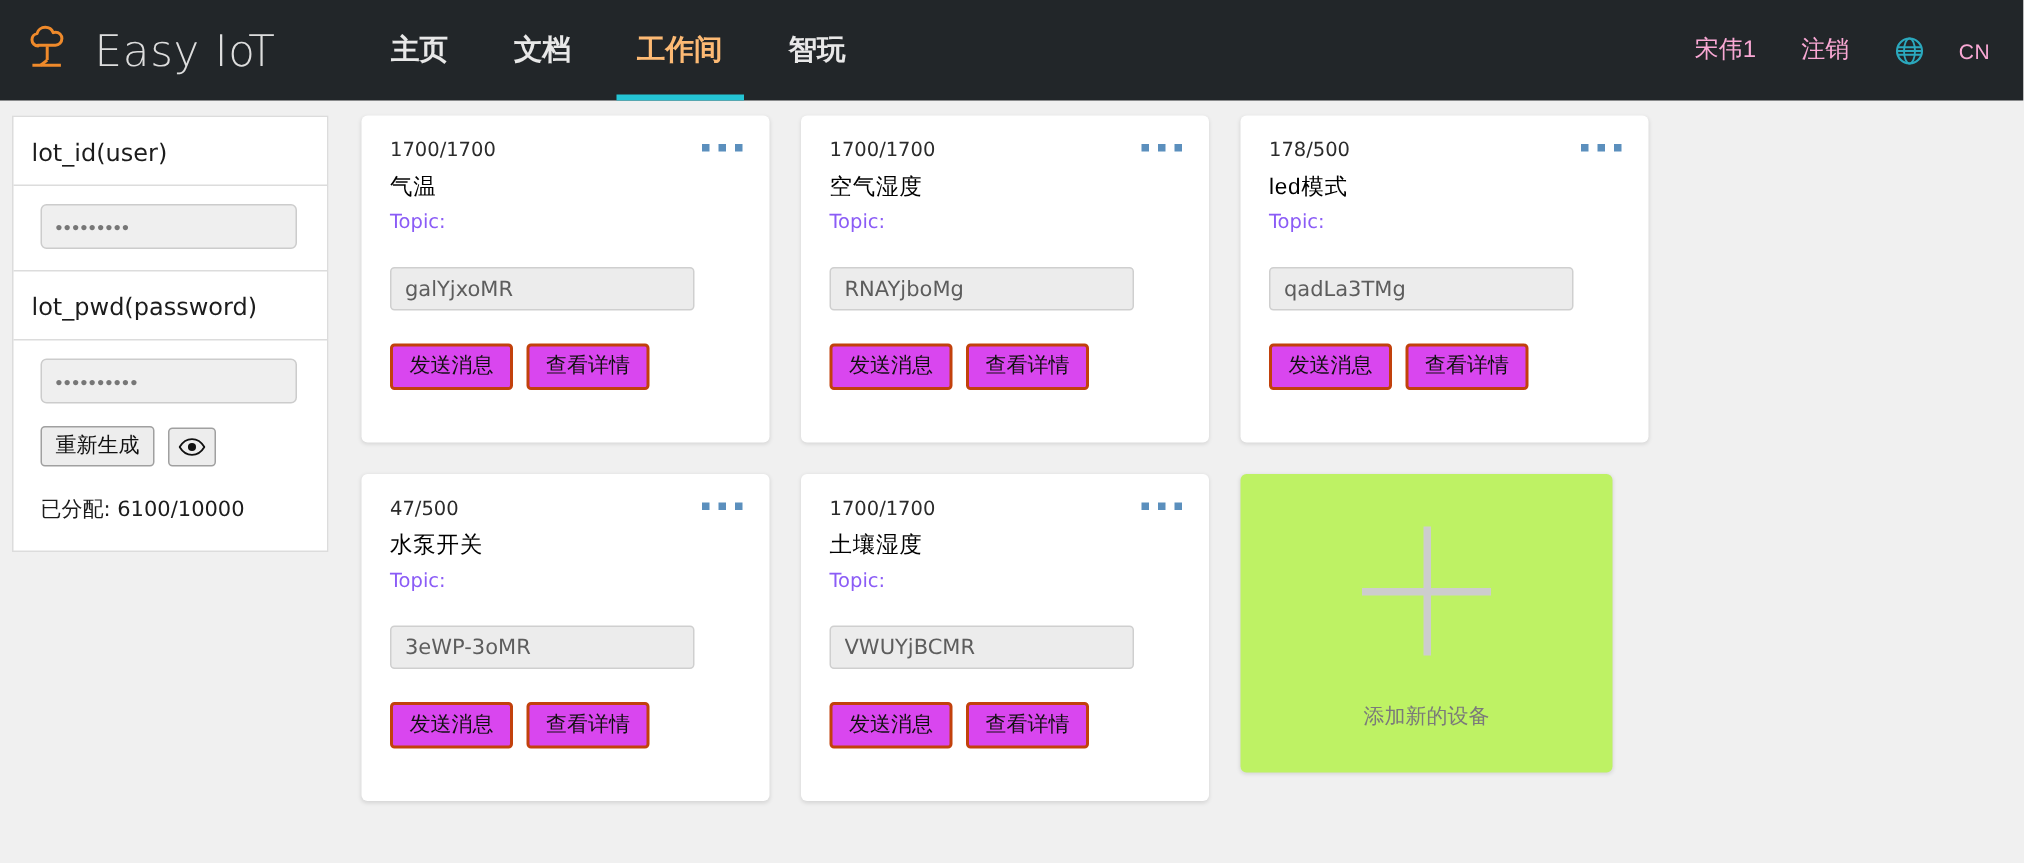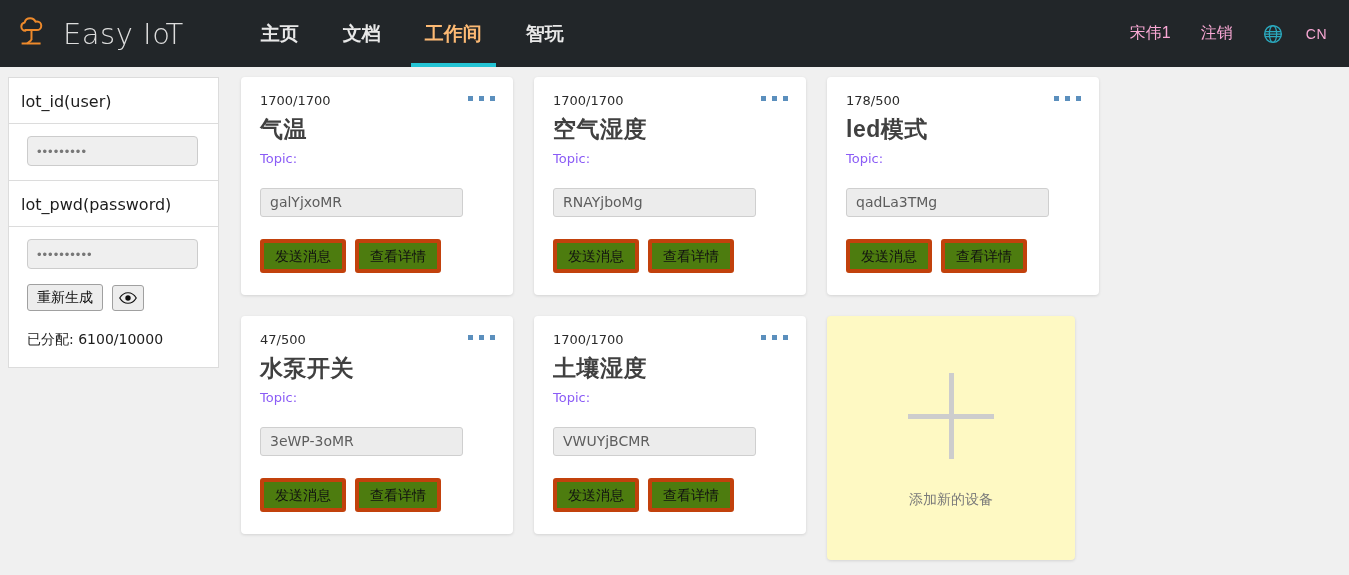--- a/index.html
+++ b/index.html
@@ -181,23 +181,23 @@
     display: flex;
     gap: 6px;
     cursor: pointer;
   }
   .dots i {
     width: 5px; height: 5px;
     background: #5b8fbd;
     display: block;
   }
   .card-title {
-    color: #404040;
-    font-size: 23px;
-    font-weight: bold;
+    color: #000000;
+    font-size: 15px;
+    font-weight: normal;
     margin-top: 8px;
     line-height: 1.2;
     letter-spacing: 0.5px;
   }
   .topic-label {
     color: #8b5cf6;
     font-size: 13px;
     margin-top: 7px;
     font-family: "DejaVu Sans", sans-serif;
   }
@@ -213,36 +213,36 @@
     font-size: 14px;
     padding: 0 9px;
     font-family: "DejaVu Sans", sans-serif;
   }
   .card-btns {
     display: flex;
     gap: 9px;
     margin-top: 22px;
   }
   .card-btn {
-    background: #4d7c0f;
-    border: 4px solid #c2410c;
+    background: #d946ef;
+    border: 2px solid #c2410c;
     border-radius: 3px;
     font-size: 14px;
     color: #111;
     padding: 5px 11px;
     cursor: pointer;
     font-family: "DejaVu Sans", sans-serif;
     line-height: 1.2;
   }
 
   
   .card-add {
     width: 248px;
-    height: 244px;
-    background: #fef9c3;
+    height: 199px;
+    background: #bef264;
     border-radius: 4px;
     box-shadow: 0 1px 3px rgba(0,0,0,0.12);
     display: flex;
     flex-direction: column;
     align-items: center;
     justify-content: center;
     cursor: pointer;
   }
   .plus {
     position: relative;

